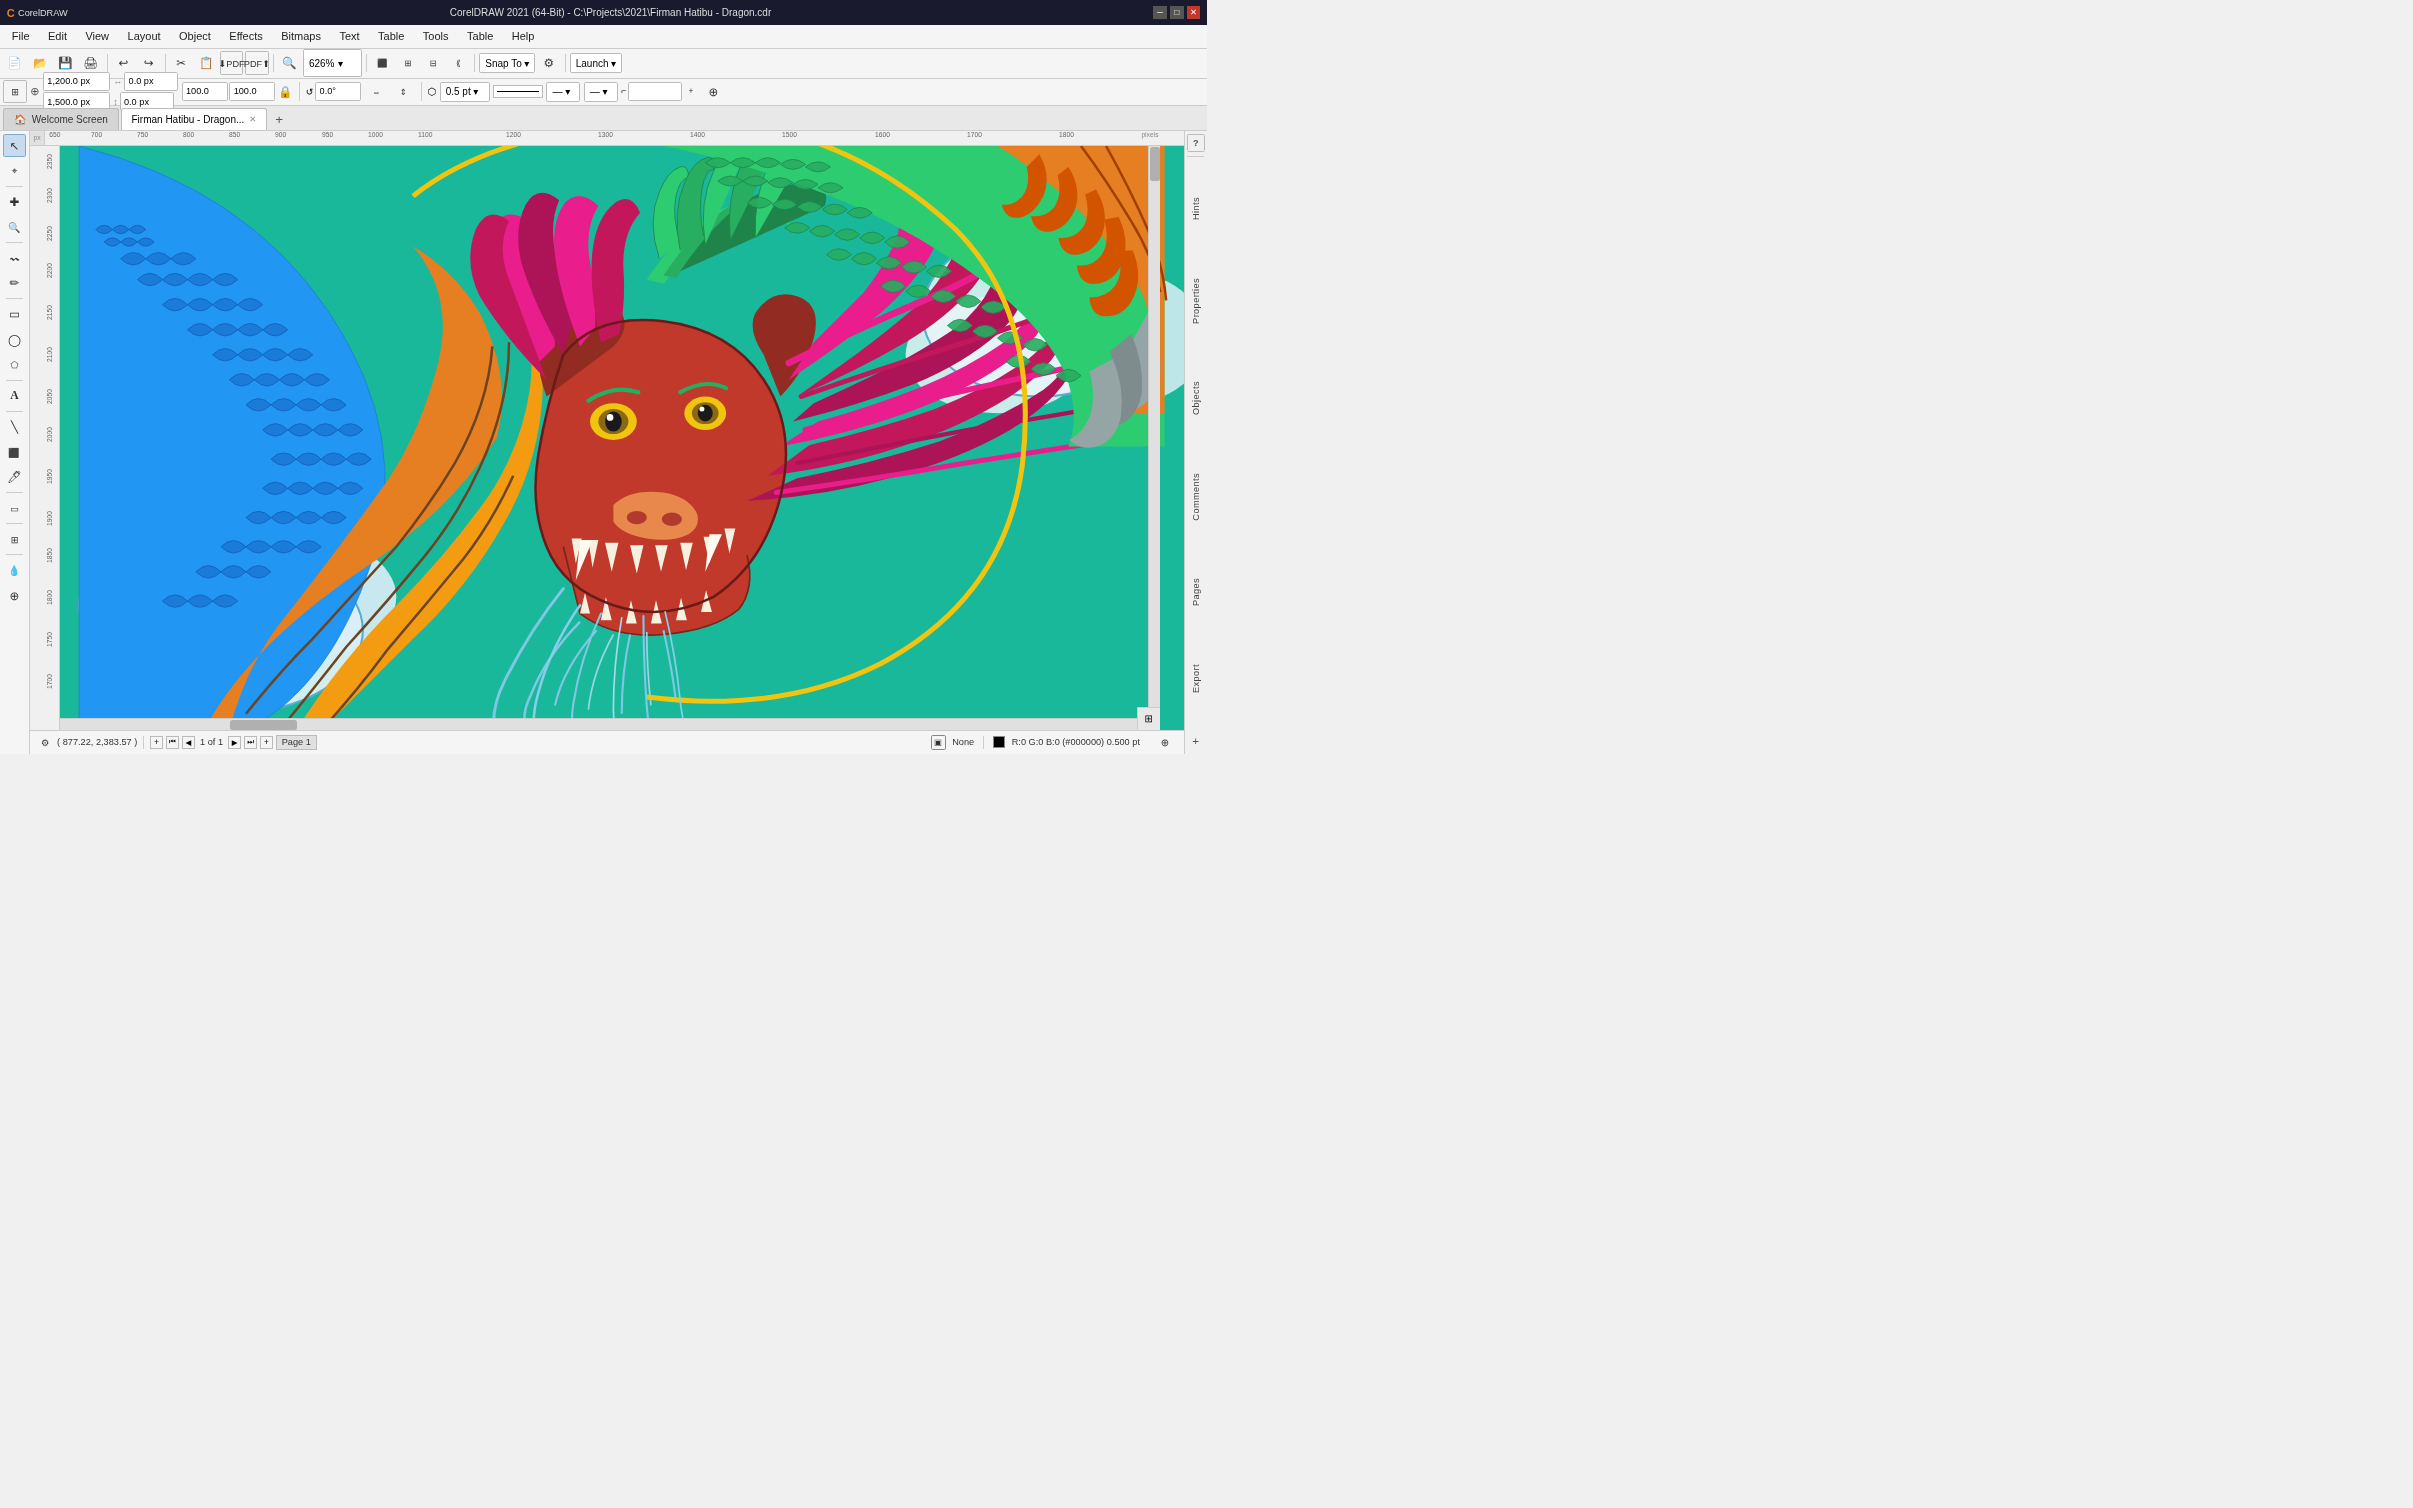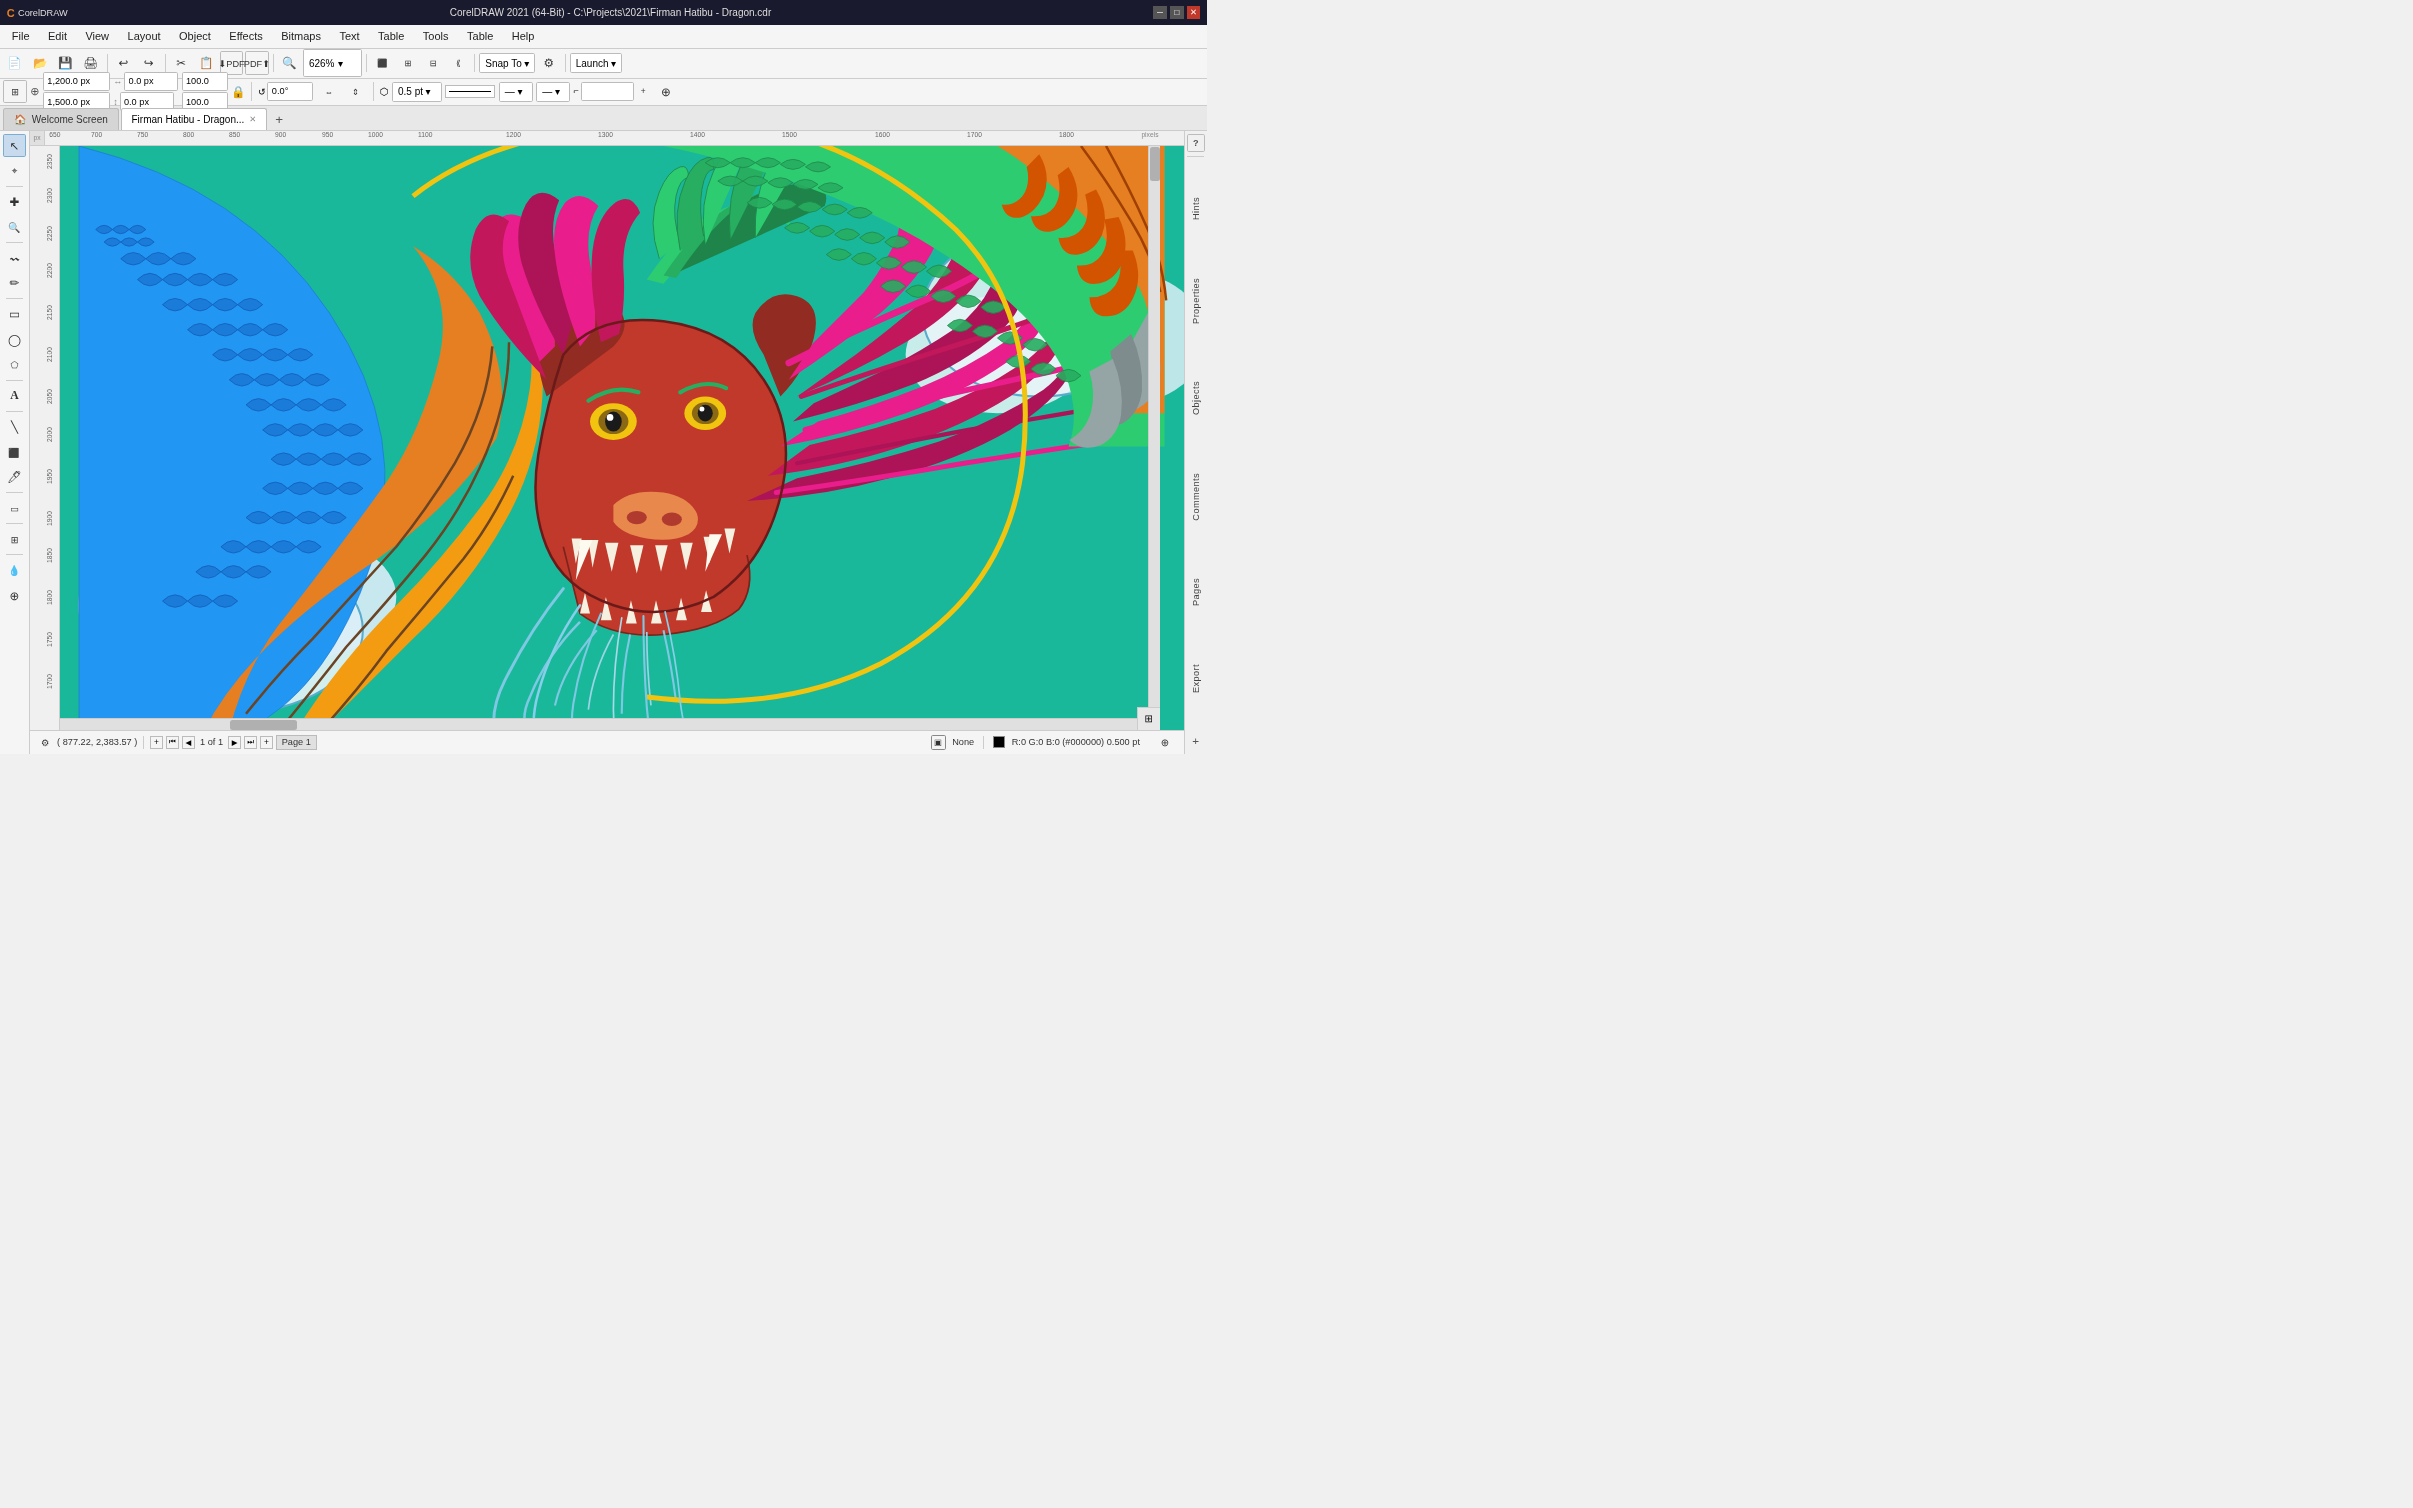--- a/index.html
+++ b/index.html
@@ -451,21 +451,21 @@
   <div style="display:flex;flex-direction:column;gap:1.7px;">
     <div style="display:flex;align-items:center;gap:1.7px;">
       <span style="font-size:9.2px;color:#888;">↔</span>
       <input class="prop-input" value="0.0 px" style="width: 54px;">
     </div>
     <div style="display:flex;align-items:center;gap:1.7px;">
       <span style="font-size:9.2px;color:#888;">↕</span>
       <input class="prop-input" value="0.0 px" style="width: 54px;">
     </div>
   </div>
-  <div style="display:flex;flex-direction:column;gap:1.7px;">
+  <div style="display:flex;gap:1.7px;">
     <input class="prop-input" value="100.0" style="width: 46px;">
     <input class="prop-input" value="100.0" style="width: 46px;">
   </div>
   <span class="lock-icon">🔒</span>
   <div class="tb-sep"></div>
   <div style="display:flex;align-items:center;gap:1.7px;">
     <span style="font-size:9.2px;">↺</span>
     <input class="prop-input" value="0.0°" style="width: 46px;">
   </div>
   <button class="tb-btn" style="font-size:8.4px;">⇔</button>

